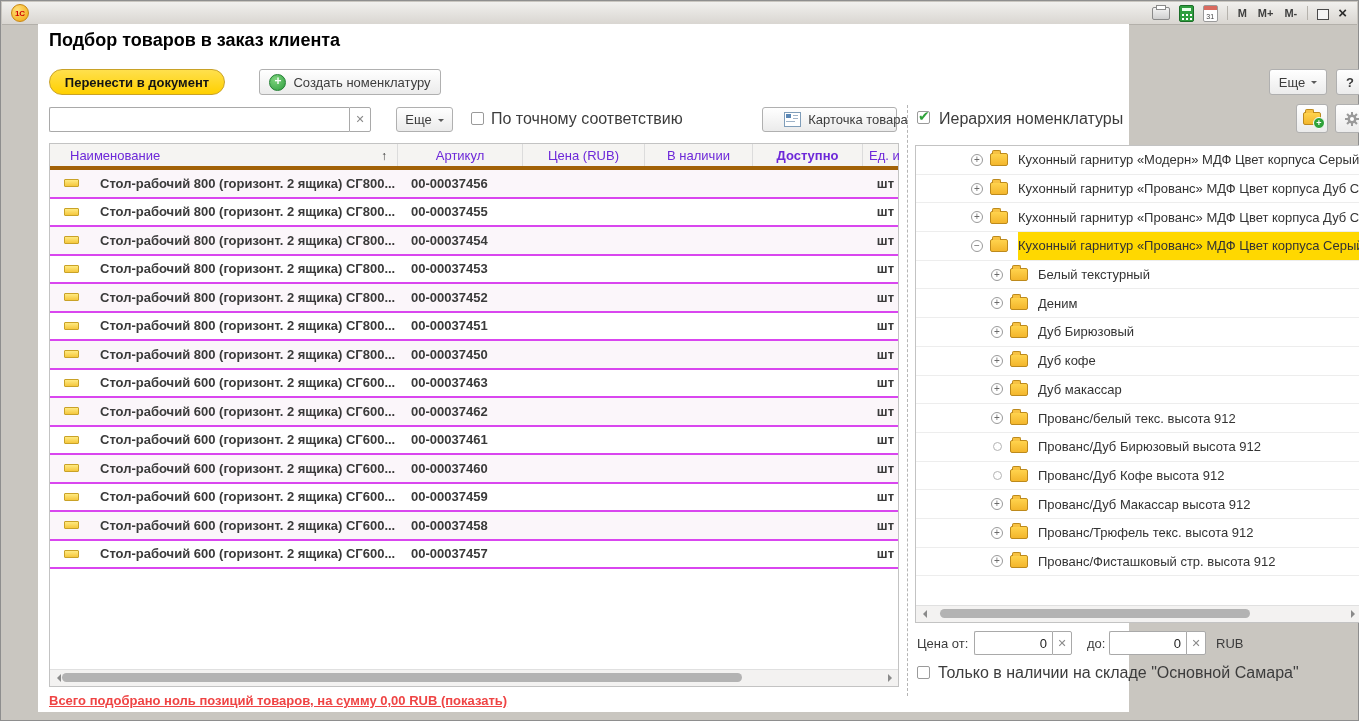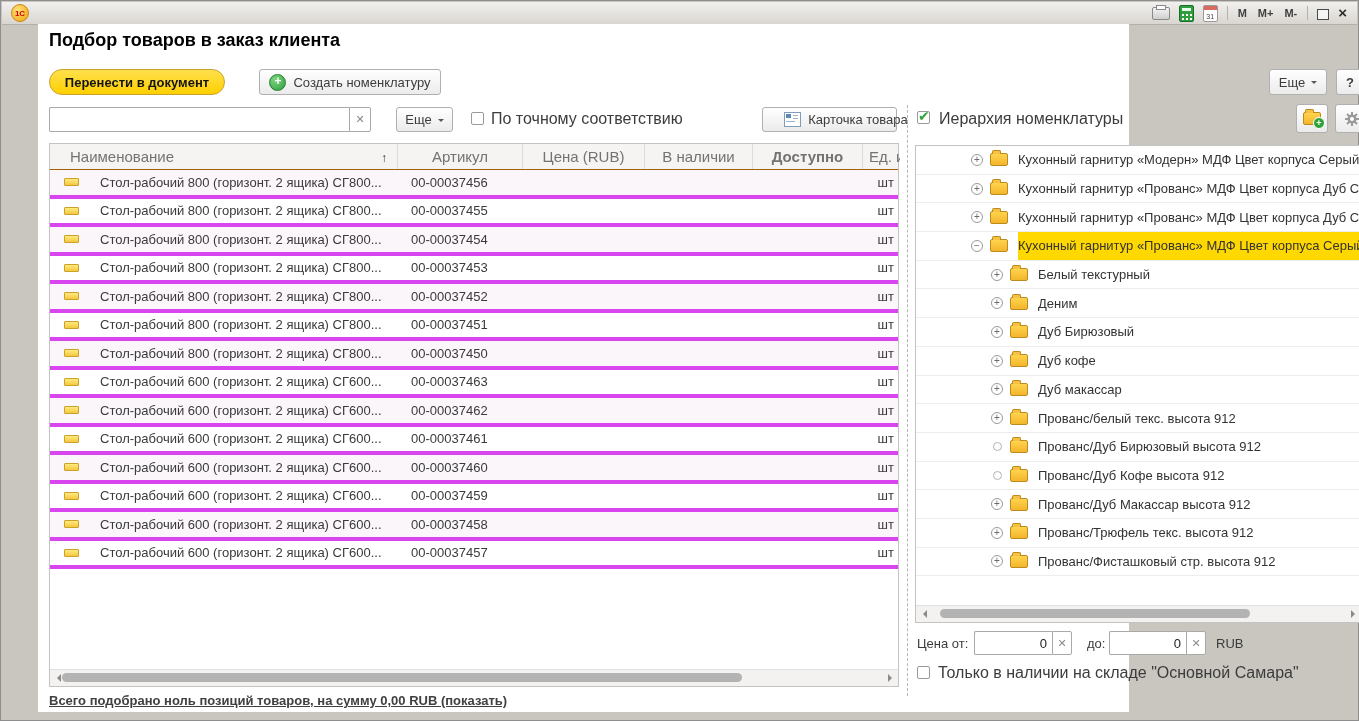--- a/index.html
+++ b/index.html
@@ -85,36 +85,36 @@
     border:1px solid #bd8a1c;border-radius:2px 2px 2px 2px;position:relative;flex:none;}
   .folder::before{content:'';position:absolute;top:-4px;left:1px;width:7px;height:3px;
     background:#f7c243;border:1px solid #bd8a1c;border-bottom:none;border-radius:2px 2px 0 0;}
   .folder-plus::after{content:'+';position:absolute;right:-5px;bottom:-5px;width:10px;height:10px;
     background:#2fa23a;border:1px solid #fff;border-radius:50%;color:#fff;font-size:9px;
     line-height:10px;text-align:center;font-weight:bold;}
 
   
   .table-panel{position:absolute;left:11px;top:119px;width:850px;height:544px;box-sizing:border-box;
     border:1px solid #c3c3c3;background:#fff;}
-  .t-header{display:flex;height:26px;background:#f5f4f2;border-bottom:1px solid #a16207;
-    color:#737373;font-size:15px;align-items:center;box-sizing:border-box;}
+  .t-header{display:flex;height:26px;background:#f5f4f2;border-bottom:4px solid #a16207;
+    color:#6d28d9;font-size:13px;align-items:center;box-sizing:border-box;}
   .h-cell{box-sizing:border-box;height:100%;display:flex;align-items:center;overflow:hidden;
     white-space:nowrap;flex:none;}
   .h-cell+.h-cell{border-left:1px solid #dcdcdc;}
   .h-name{width:347px;padding-left:20px;}
   .h-name .spacer{flex:1;}
   .sort-arrow::before{content:'\2191';color:#333;font-size:12px;margin-right:10px;}
   .h-art{width:125px;justify-content:center;}
   .h-price{width:122px;justify-content:center;}
   .h-stock{width:108px;justify-content:center;}
   .h-avail{width:110px;justify-content:center;font-weight:bold;}
   .h-unit{width:38px;padding-left:6px;}
   .t-rows{overflow:hidden;}
-  .t-row{display:flex;height:28.5px;box-sizing:border-box;border-bottom:4px solid #d946ef;
-    align-items:center;background:#fff;}
+  .t-row{display:flex;height:28.5px;box-sizing:border-box;border-bottom:2px solid #d946ef;
+    align-items:center;background:#fff;font-weight:bold;}
   .t-row.alt{background:#fbf6fa;}
   .t-cell{box-sizing:border-box;overflow:hidden;white-space:nowrap;flex:none;font-size:13px;color:#3a3a3a;}
   .c-ico{width:42px;display:flex;justify-content:center;}
   .item-ico{width:13px;height:6px;background:linear-gradient(#ffea80,#f5c73e);
     border:1px solid #c9a227;border-radius:1px;}
   .c-name{width:305px;padding-left:8px;}
   .c-art{width:125px;padding-left:14px;}
   .c-price{width:122px;}
   .c-stock{width:108px;}
   .c-avail{width:110px;}
@@ -145,21 +145,21 @@
   .tree-label{margin-left:10px;flex:1;align-self:stretch;display:flex;align-items:center;
     overflow:hidden;white-space:nowrap;font-size:13px;color:#333;}
   .tree-label.selected{background:#ffd800;}
 
   
   .vsplit{position:absolute;width:0;border-left:1px dashed #b5b5b5;}
 
   
   .inline-label{position:absolute;font-size:13px;color:#3c3c3c;white-space:nowrap;}
   .footer-link{position:absolute;left:11px;top:669px;font-size:13px;font-weight:bold;
-    color:#404040;text-decoration:underline;white-space:nowrap;}
+    color:#ef4444;text-decoration:underline;white-space:nowrap;}
   .gear-svg{display:block;}
 </style>
 </head>
 <body>
 
 <div class="window-frame">
   <div class="titlebar">
     <div class="app-icon">1С</div>
     <div class="tb-icons">
       <span class="tb-btn">

